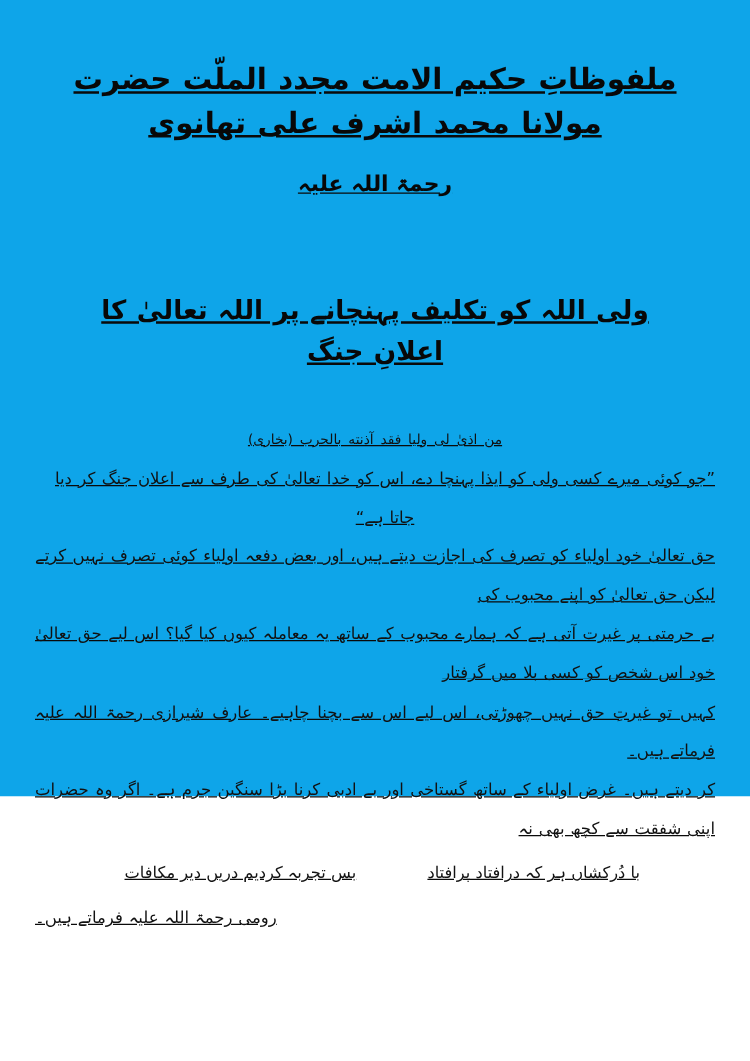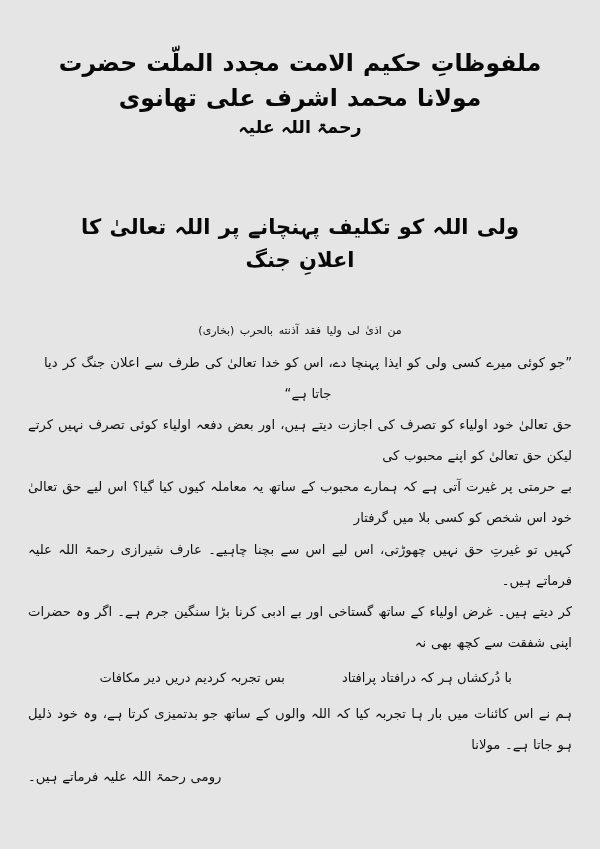--- a/index.html
+++ b/index.html
@@ -11,43 +11,45 @@
   body {
     width: 600px;
     height: 849px;
     overflow: hidden;
     font-family: "DejaVu Sans", sans-serif;
     color: #0a0a0a;
     position: relative;
   }
   .page {
     width: 600px;
-    height: 849px;
-    background: #e5e5e5;
+    height: 637px;
+    background: #0ea5e9;
     box-sizing: border-box;
     padding: 0;
     position: relative;
     direction: rtl;
+    text-decoration: underline;
   }
 
   
   .header-block {
     padding-top: 46px;
     text-align: center;
   }
   .doc-header {
     font-size: 23.5px;
     font-weight: bold;
     line-height: 1.5;
     letter-spacing: 0px;
     color: #080808;
     padding: 0 26px;
     word-spacing: 1px;
   }
   .doc-subheader {
+    margin-top: 20px;
     font-size: 17.5px;
     font-weight: bold;
     color: #080808;
   }
 
   
   .title-block {
     margin-top: 74px;
     text-align: center;
   }
@@ -155,19 +157,18 @@
 
     <p class="body-para run">کہیں تو غیرتِ حق نہیں چھوڑتی، اس لیے اس سے بچنا چاہیے۔ عارف شیرازی رحمۃ اللہ علیہ فرماتے ہیں۔</p>
 
     <p class="body-para run">کر دیتے ہیں۔ غرض اولیاء کے ساتھ گستاخی اور بے ادبی کرنا بڑا سنگین جرم ہے۔ اگر وہ حضرات اپنی شفقت سے کچھ بھی نہ</p>
 
     <div class="couplet">
       <span class="hemistich second">با دُرکشاں ہر کہ درافتاد پرافتاد</span>
       <span class="hemistich first">بس تجربہ کردیم دریں دیر مکافات</span>
     </div>
 
-    <p class="body-para run">ہم نے اس کائنات میں بار ہا تجربہ کیا کہ اللہ والوں کے ساتھ جو بدتمیزی کرتا ہے، وہ خود ذلیل ہو جاتا ہے۔ مولانا</p>
 
     <p class="body-para tail">رومی رحمۃ اللہ علیہ فرماتے ہیں۔</p>
 
   </div>
 
 </div>
 
 </body></html>

